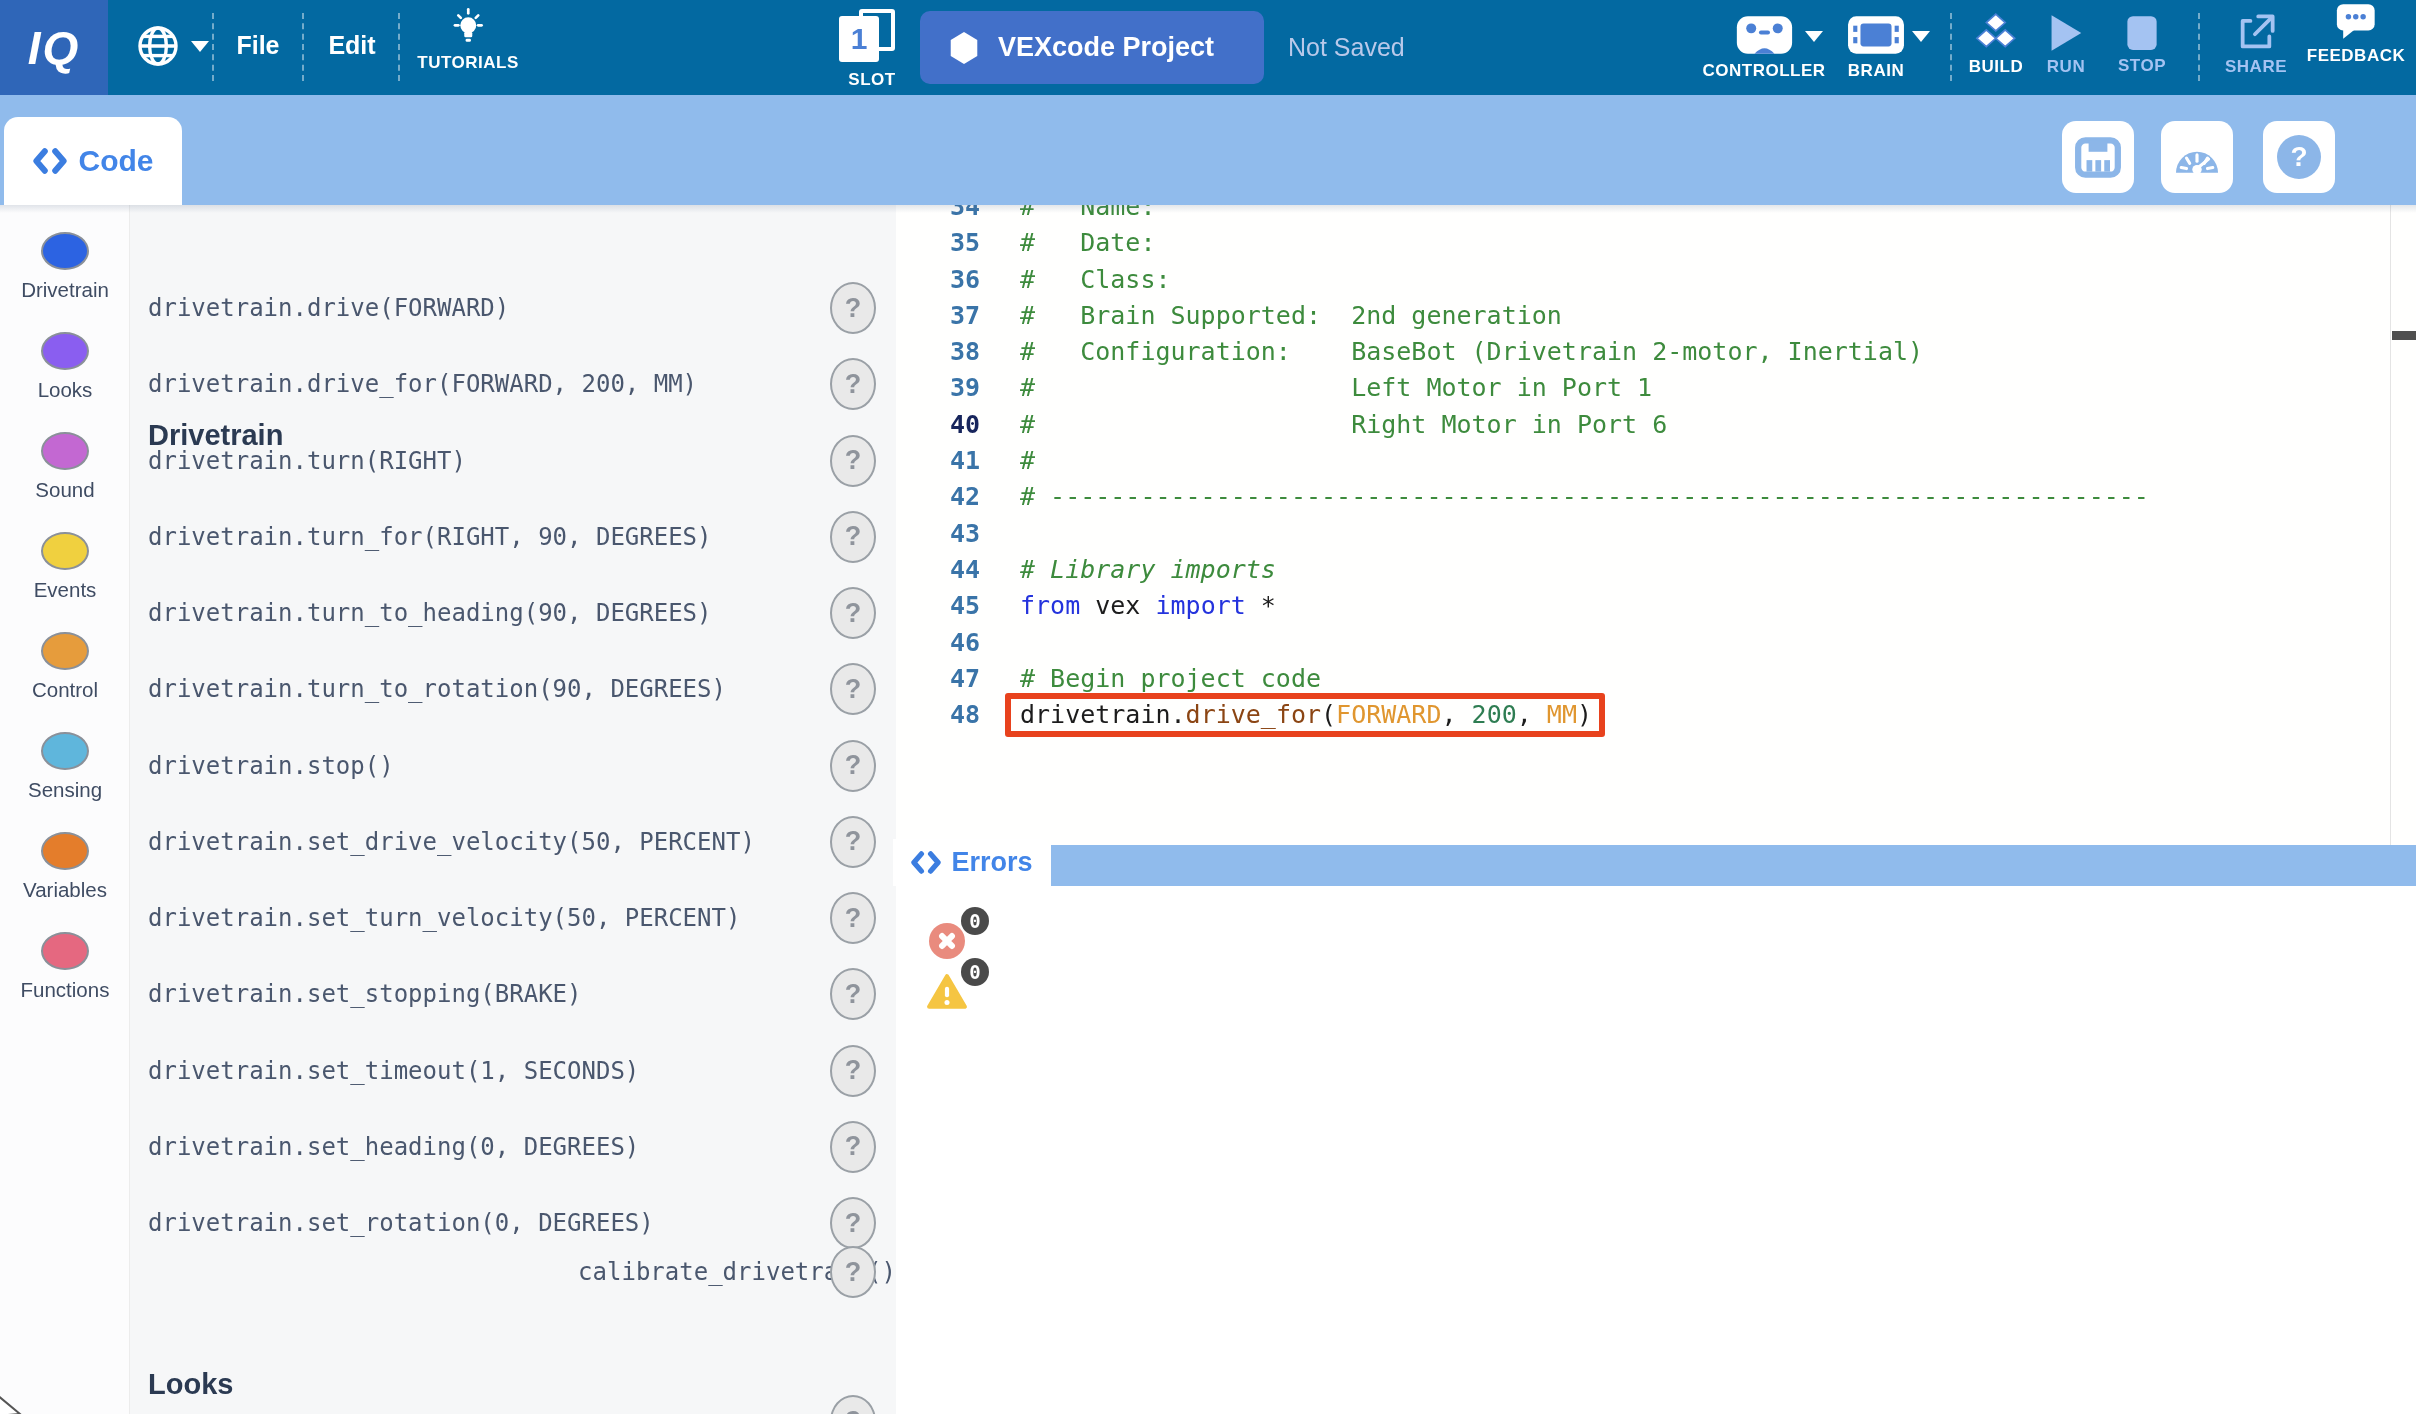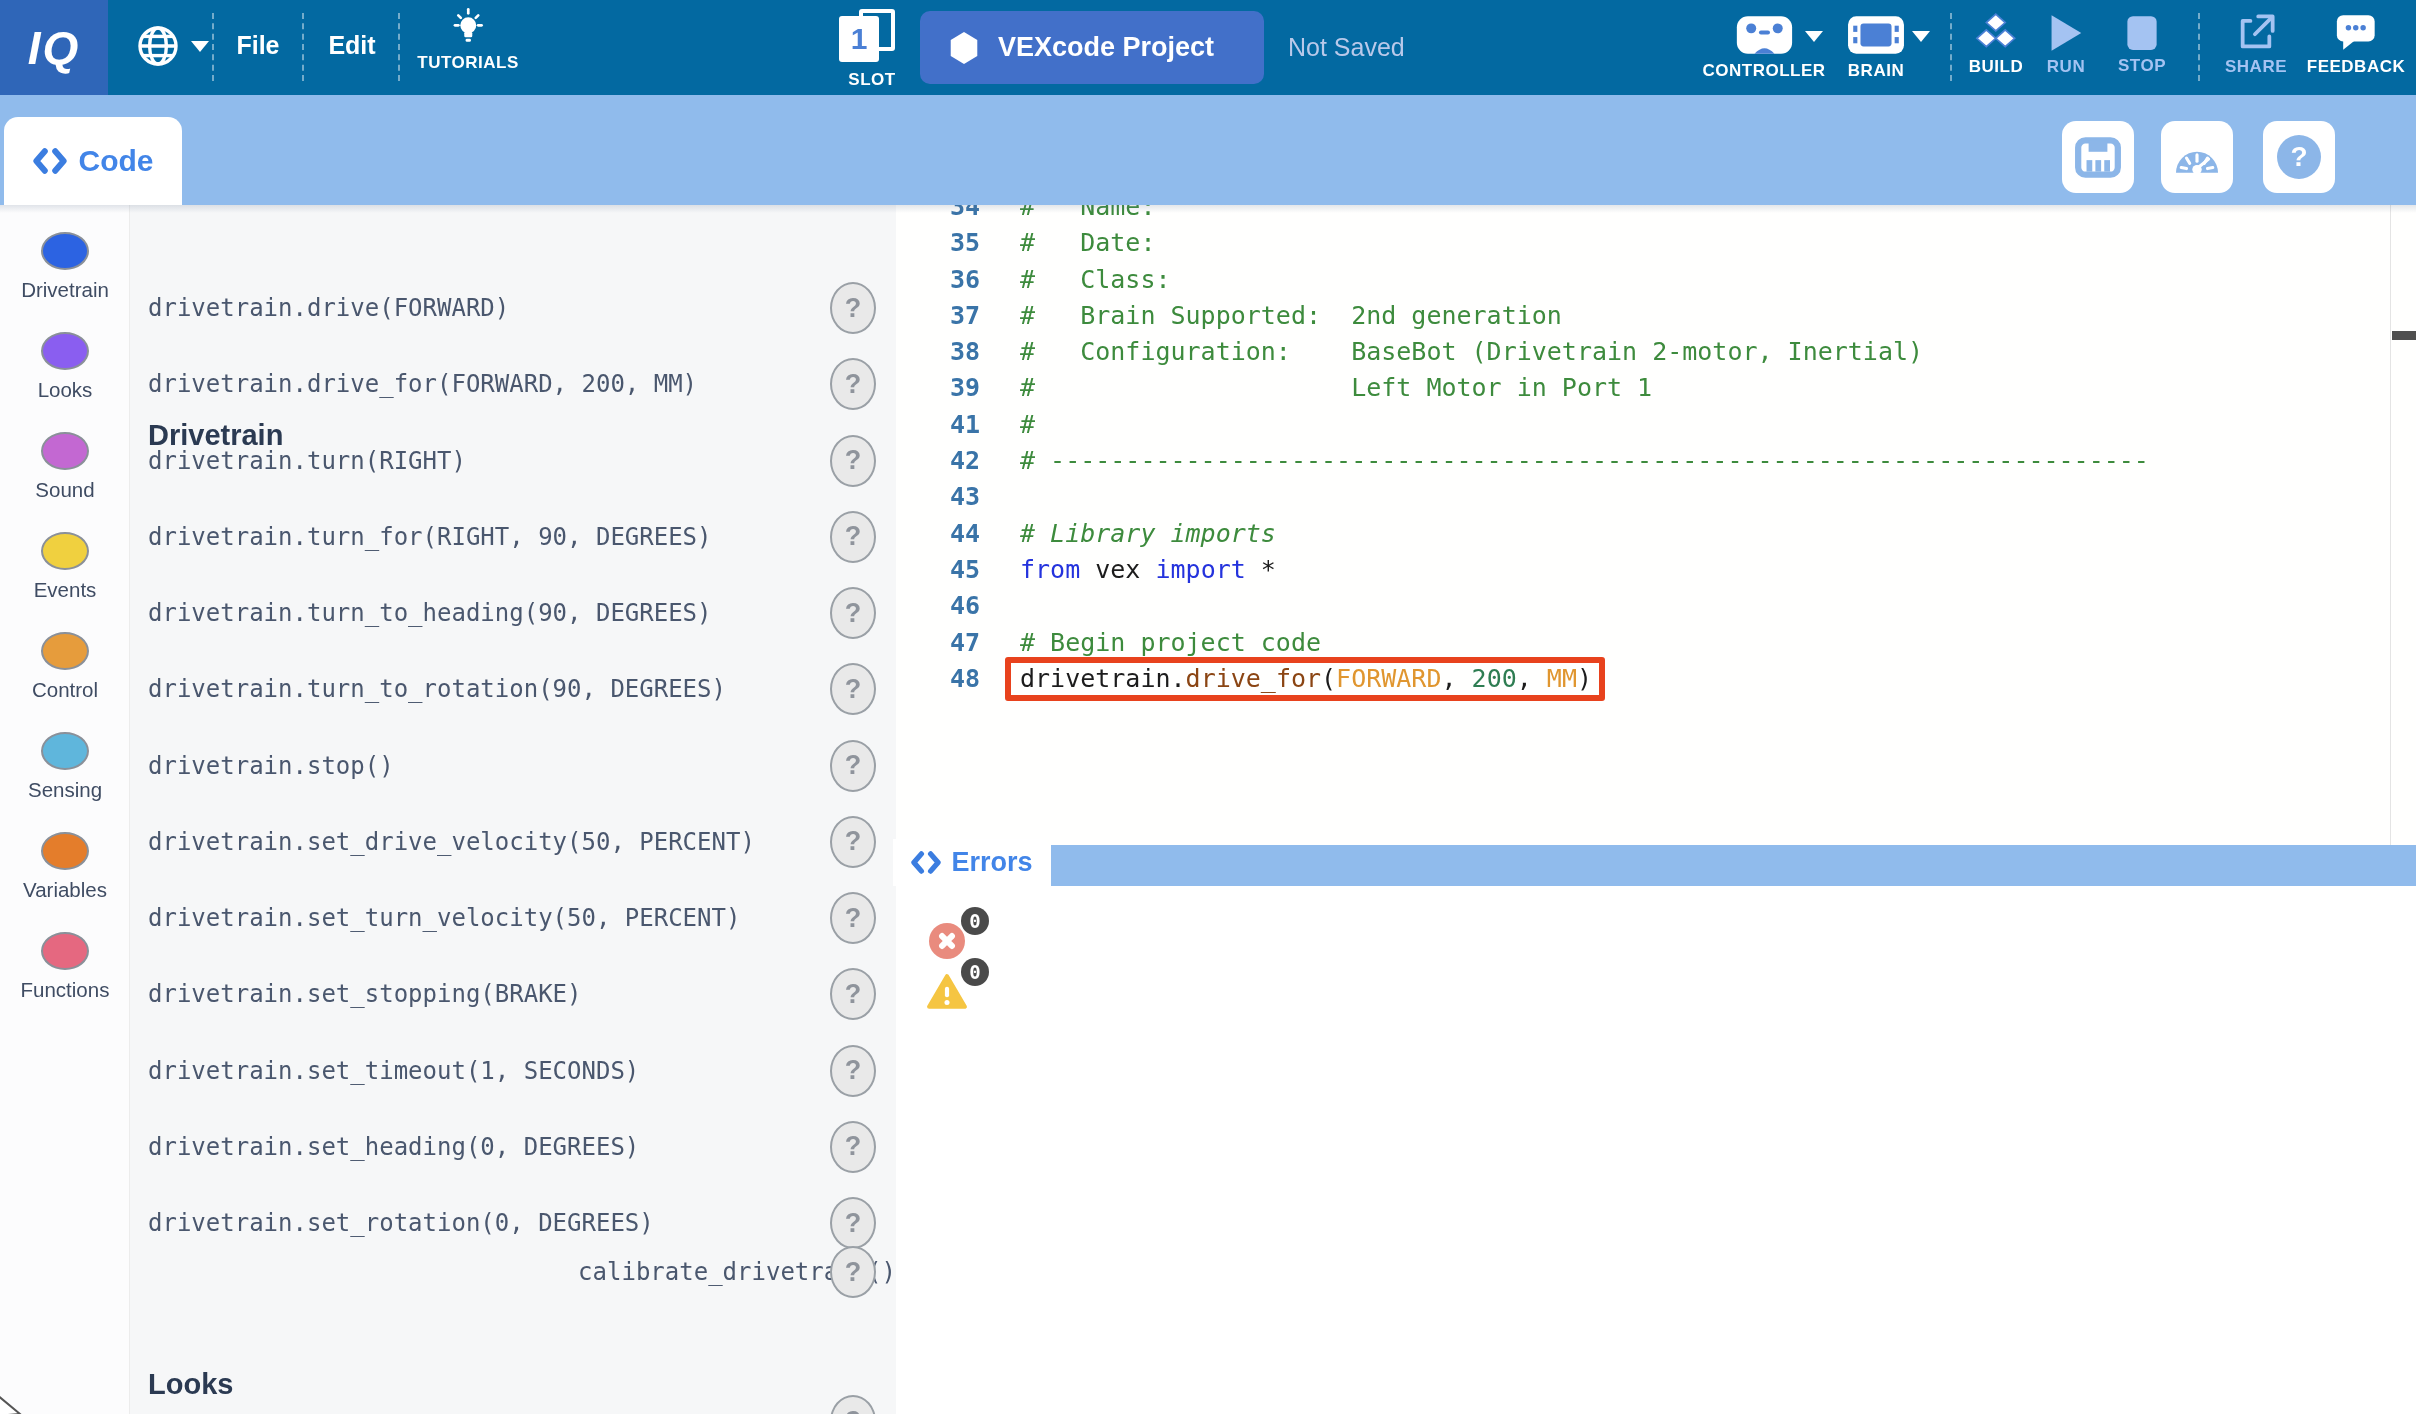--- a/index.html
+++ b/index.html
@@ -189,21 +189,21 @@
       <svg width="40" height="40" viewBox="0 0 36 36">
         <g stroke="#a4c3f2" stroke-width="3.4" fill="none" stroke-linecap="round" stroke-linejoin="round">
           <path d="M13 8 H6 V31 H30 V22"></path>
           <path d="M20 4 H33 V17"></path>
           <line x1="32" y1="5" x2="17" y2="20"></line>
         </g>
       </svg>
       <span class="tb-small">SHARE</span>
     </div>
 
-    <div class="tb-stack tb-center" style="left:2356px; top:12px;">
+    <div class="tb-stack tb-center" style="left:2356px; top:1px;">
       <svg width="42" height="40" viewBox="0 0 40 36">
         <rect x="2" y="2" width="36" height="25" rx="6" fill="#fff"></rect>
         <polygon points="8,26 8,35 19,26" fill="#fff"></polygon>
         <circle cx="13" cy="14" r="2.6" fill="#4b80d5"></circle>
         <circle cx="20" cy="14" r="2.6" fill="#4b80d5"></circle>
         <circle cx="27" cy="14" r="2.6" fill="#4b80d5"></circle>
       </svg>
       <span class="tb-small">FEEDBACK</span>
     </div>
   </div>
@@ -372,20 +372,24 @@
         </div>
         <div class="code-line">
           <span class="lnum">38</span>
           <span class="lcode"><span><span style="color: rgb(61, 139, 61);">#   Configuration:    BaseBot (Drivetrain 2-motor, Inertial)</span></span></span>
         </div>
         <div class="code-line">
           <span class="lnum">39</span>
           <span class="lcode"><span><span style="color: rgb(61, 139, 61);">#                     Left Motor in Port 1</span></span></span>
         </div>
         <div class="code-line">
+          <span class="lnum active">40</span>
+          <span class="lcode"><span><span style="color: rgb(61, 139, 61);">#                     Right Motor in Port 6</span></span></span>
+        </div>
+        <div class="code-line">
           <span class="lnum">41</span>
           <span class="lcode"><span><span style="color: rgb(61, 139, 61);">#</span></span></span>
         </div>
         <div class="code-line">
           <span class="lnum">42</span>
           <span class="lcode"><span><span style="color: rgb(61, 139, 61);"># -------------------------------------------------------------------------</span></span></span>
         </div>
         <div class="code-line">
           <span class="lnum">43</span>
           <span class="lcode"><span></span></span>

